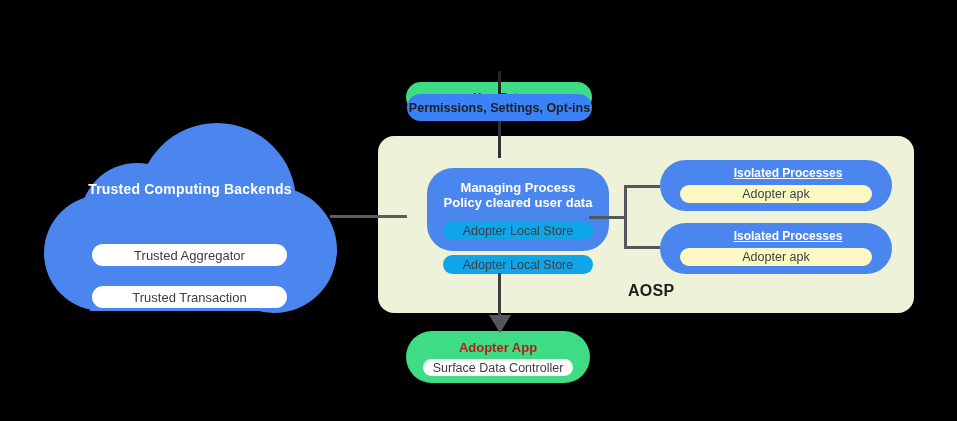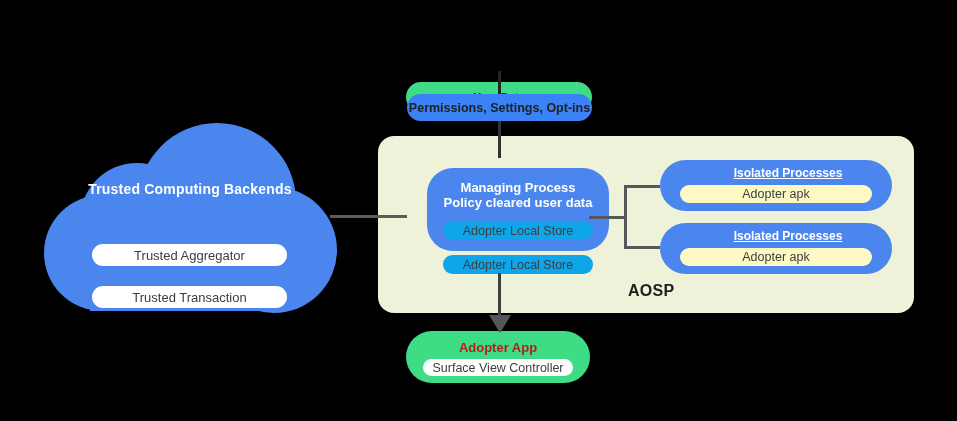--- a/index.html
+++ b/index.html
@@ -133,21 +133,21 @@
     <div class="iso-title">Isolated Processes</div>
     <div class="pill iso-pill">Adopter apk</div>
   </div>
   <div class="iso iso-2">
     <div class="iso-title">Isolated Processes</div>
     <div class="pill iso-pill">Adopter apk</div>
   </div>
 
   <div class="adopter">
     <div class="adopter-title">Adopter App</div>
-    <div class="pill adopter-pill">Surface View Controller</div>
+    <div class="pill adopter-pill">Surface Data Controller</div>
   </div>
 
   <div class="line line-cloud-aosp"></div>
   <div class="line line-user-perm"></div>
   <div class="line line-perm-managing"></div>
   <div class="line line-managing-branch"></div>
   <div class="line line-branch-vert"></div>
   <div class="line line-branch-top"></div>
   <div class="line line-branch-bottom"></div>
   <div class="line line-arrow-stem"></div>

